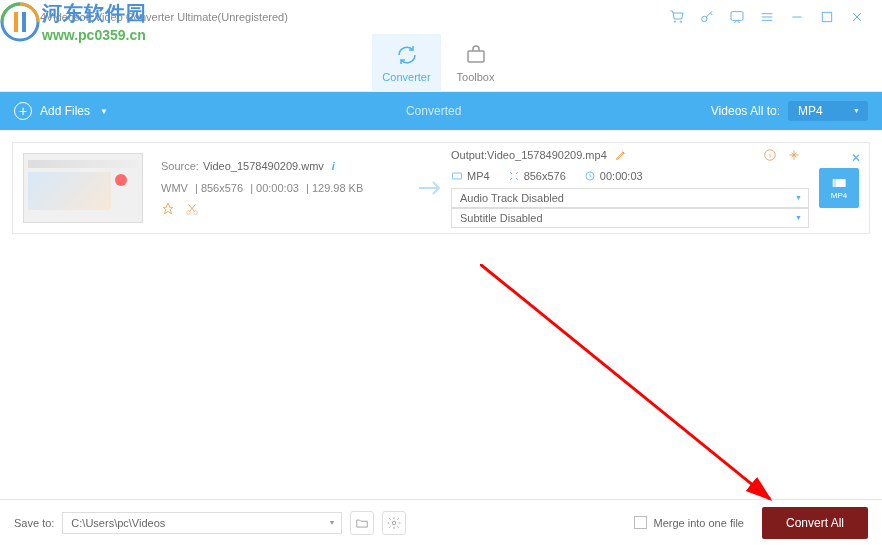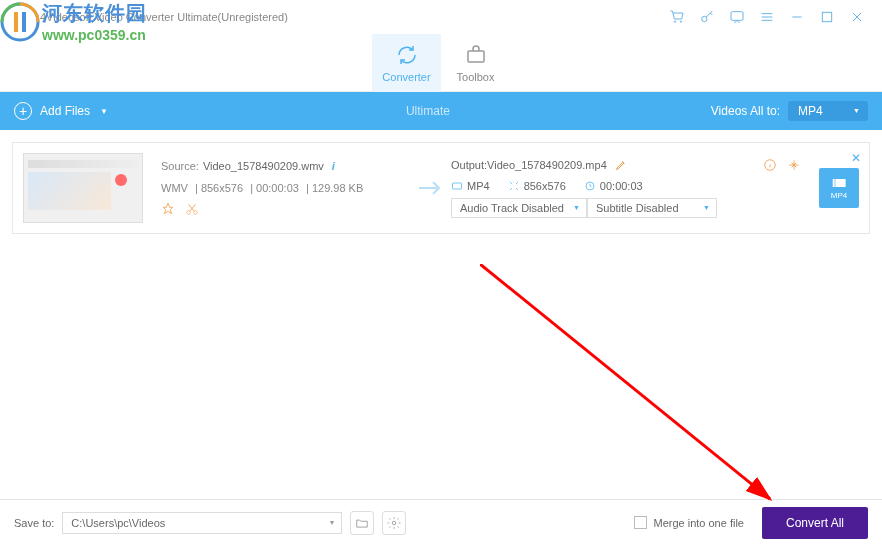--- a/index.html
+++ b/index.html
@@ -56,41 +56,41 @@
 .arrow-col svg { width: 24px; height: 16px; fill: #b8dff8; }
 
 .out-col { flex: 1; font-size: 11px; color: #666; }
 .out-row1 { display: flex; align-items: center; margin-bottom: 8px; }
 .out-row1 .edit-icon { color: #f0a050; margin-left: 8px; cursor: pointer; }
 .out-row1 .right-icons { margin-left: auto; display: flex; gap: 10px; margin-right: 8px; }
 .out-row1 .right-icons svg { width: 14px; height: 14px; stroke: #f0a050; fill: none; cursor: pointer; }
 .out-row2 { display: flex; align-items: center; gap: 18px; margin-bottom: 6px; }
 .out-row2 .chip { display: flex; align-items: center; gap: 4px; }
 .out-row2 svg { width: 12px; height: 12px; stroke: #4fb2f0; fill: none; }
-.out-row3 { display: flex; gap: 0; }
+.out-row3 { display: flex; gap: 0; flex-direction: column; }
 .dropdown { border: 1px solid #ddd; padding: 3px 22px 3px 8px; font-size: 11px; color: #666; position: relative; cursor: pointer; min-width: 130px; background: #fff; }
 .dropdown::after { content: "▼"; position: absolute; right: 6px; font-size: 7px; color: #4fb2f0; top: 5px; }
 
 .format-badge { flex: 0 0 40px; height: 40px; background: #4fb2f0; display: flex; flex-direction: column; align-items: center; justify-content: center; color: #fff; font-size: 8px; margin-left: 10px; cursor: pointer; border-radius: 2px; }
 .format-badge svg { width: 16px; height: 12px; fill: #fff; margin-bottom: 2px; }
 
 .close-x { position: absolute; top: 8px; right: 8px; color: #4fb2f0; font-size: 12px; cursor: pointer; }
 .sort-icon { position: absolute; top: 26px; right: 8px; cursor: pointer; }
 .sort-icon svg { width: 10px; height: 10px; stroke: #4fb2f0; fill: none; }
 
 .arrow-line { position: absolute; top: 264px; left: 480px; width: 320px; height: 260px; pointer-events: none; z-index: 50; }
 
 .bottom-bar { position: absolute; bottom: 0; left: 0; right: 0; height: 46px; border-top: 1px solid #e5e5e5; display: flex; align-items: center; padding: 0 14px; font-size: 11px; color: #666; background: #fff; }
 .save-to-input { border: 1px solid #ddd; padding: 4px 22px 4px 8px; margin-left: 8px; width: 280px; position: relative; background: #fff; cursor: pointer; }
 .save-to-input::after { content: "▼"; position: absolute; right: 6px; font-size: 7px; color: #999; top: 6px; }
 .bottom-icon { width: 24px; height: 24px; border: 1px solid #ddd; border-radius: 3px; margin-left: 8px; display: flex; align-items: center; justify-content: center; cursor: pointer; }
 .bottom-icon svg { width: 14px; height: 14px; stroke: #999; fill: none; }
 .merge { margin-left: auto; display: flex; align-items: center; cursor: pointer; }
 .merge .cb { width: 13px; height: 13px; border: 1px solid #bbb; margin-right: 6px; }
-.convert-all-btn { background: #4c1d95; color: #fff; padding: 9px 24px; margin-left: 18px; cursor: pointer; font-size: 12px; border-radius: 2px; }
+.convert-all-btn { background: #7f1d1d; color: #fff; padding: 9px 24px; margin-left: 18px; cursor: pointer; font-size: 12px; border-radius: 2px; }
 </style>
 </head>
 <body>
 
 <div class="watermark">
   <div class="logo">
     <svg class="logo-icon" viewBox="0 0 40 40">
       <circle cx="20" cy="20" r="18" fill="none" stroke="#4a90d9" stroke-width="3"></circle>
       <path d="M20 2 A18 18 0 0 1 38 20" fill="none" stroke="#f0a030" stroke-width="3"></path>
       <path d="M2 20 A18 18 0 0 1 20 2" fill="none" stroke="#5cb85c" stroke-width="3"></path>
@@ -163,21 +163,21 @@
   </div>
 </div>
 
 <div class="toolbar">
   <div class="add-files">
     <span class="plus">+</span>
     <span>Add Files</span>
     <span class="caret">▼</span>
   </div>
   <div class="sub-tabs">
-    <div class="sub-tab">Ultimate</div>
+    <div class="sub-tab">Converted</div>
   </div>
   <div class="convert-all-to">
     <span>Videos All to:</span>
     <div class="format-select">MP4</div>
   </div>
 </div>
 
 <div class="file-list">
   <div class="file-item">
     <div class="thumb">

